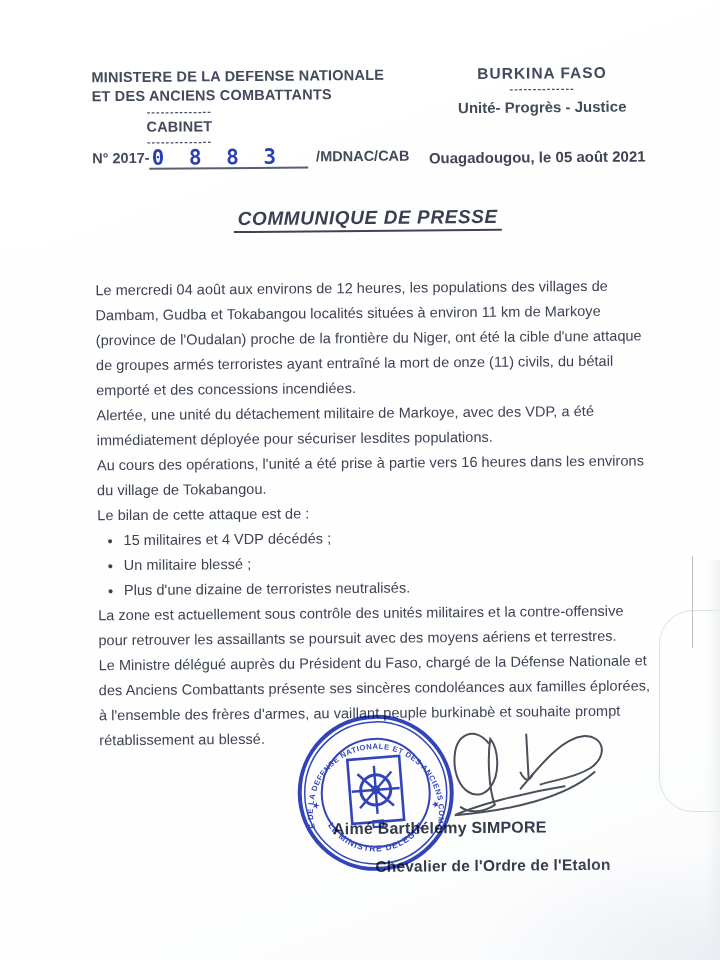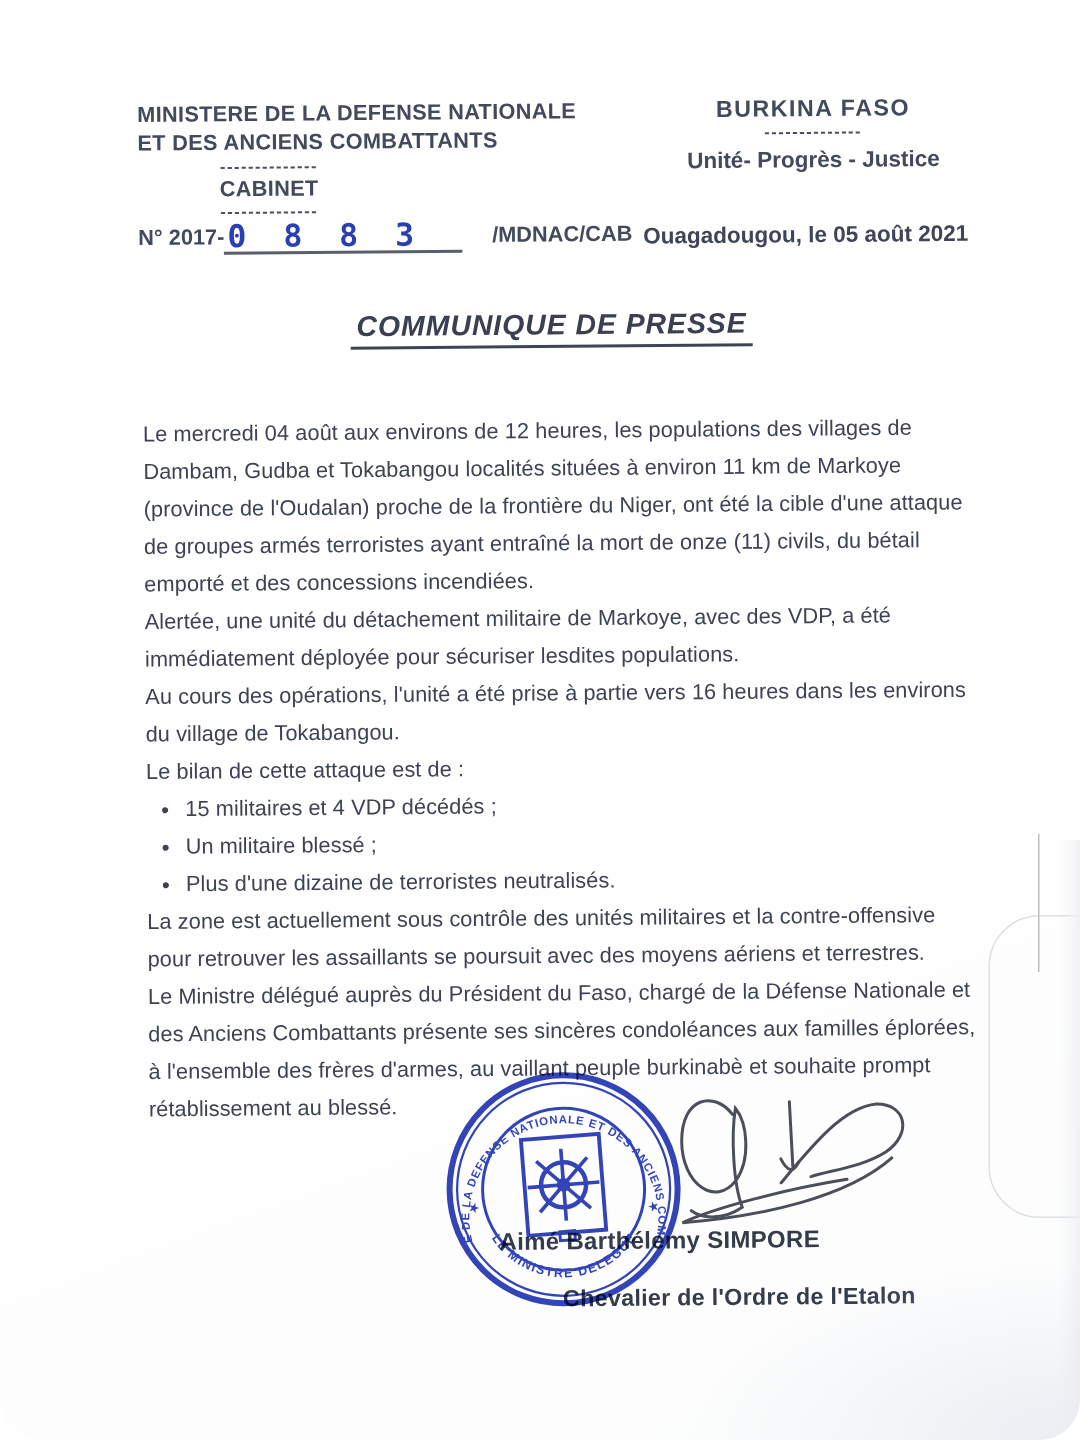--- a/index.html
+++ b/index.html
@@ -1,32 +1,32 @@
 <!DOCTYPE html>
 <html><head>
 <meta charset="utf-8">
 <style>
   html,body{margin:0;padding:0;}
   body{width:720px;height:960px;overflow:hidden;background:#ffffff;
        font-family:"Liberation Sans", sans-serif;}
   .page{position:relative;width:720px;height:960px;background:
-        linear-gradient(160deg,#ffffff 0%,#fefefe 70%,#fbfcfd 100%);overflow:hidden;border-radius:27px;}
+        linear-gradient(160deg,#ffffff 0%,#fefefe 70%,#fbfcfd 100%);overflow:hidden;}
   .sheet{position:absolute;inset:0;transform:rotate(-0.5deg);color:#3e4454;}
 
   
   .lh-left{position:absolute;left:95px;top:66px;width:300px;font-size:14.5px;line-height:19px;
            letter-spacing:.2px;font-weight:bold;color:#434a5c;}
   .lh-left .ctr{width:175px;text-align:center;}
   .sep{font-size:11px;letter-spacing:1px;color:#4a5063;font-weight:bold;line-height:13px;}
   .cabinet{font-size:14.5px;line-height:17px;}
   .refline{position:absolute;left:95px;top:147px;font-size:14.5px;font-weight:bold;color:#434a5c;white-space:nowrap;}
   .refnum{display:inline-block;font-family:"DejaVu Sans Mono", monospace;font-size:21px;font-weight:bold;
           color:#2b3fb4;letter-spacing:6px;border-bottom:2px solid #5a5f6e;padding:0 26px 1px 2px;
           vertical-align:-2px;line-height:18px;}
-  .refsuf{margin-left:20px;}
+  .refsuf{margin-left:8px;}
   .lh-right{position:absolute;left:428px;top:66px;width:235px;text-align:center;color:#434a5c;}
   .country{font-size:15.5px;font-weight:bold;letter-spacing:1px;}
   .motto{font-size:15px;font-weight:bold;margin-top:3px;}
   .dateline{position:absolute;left:415px;top:150px;width:250px;text-align:center;
             font-size:15px;font-weight:bold;color:#3f4557;}
 
   
   .title{position:absolute;left:0;top:207px;width:740px;text-align:center;}
   .title span{font-size:19px;font-weight:bold;font-style:italic;letter-spacing:.6px;
               border-bottom:2px solid #3e4454;padding:0 4px 2px 4px;color:#3a4052;}

